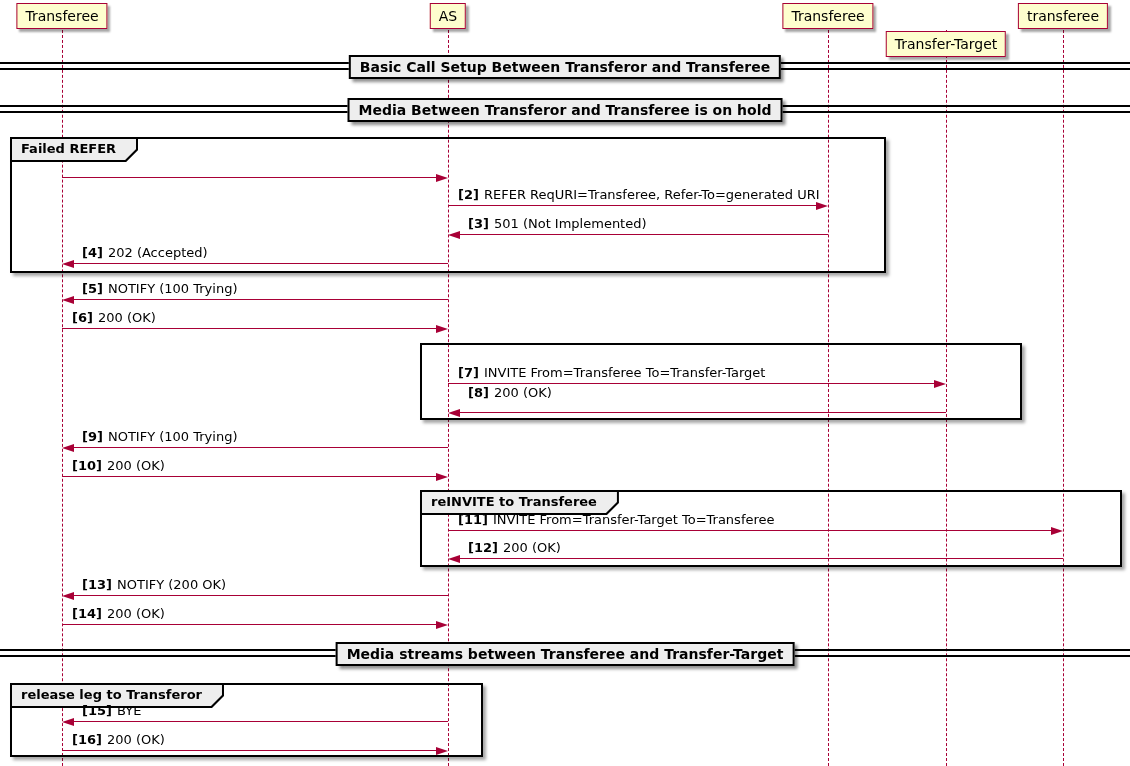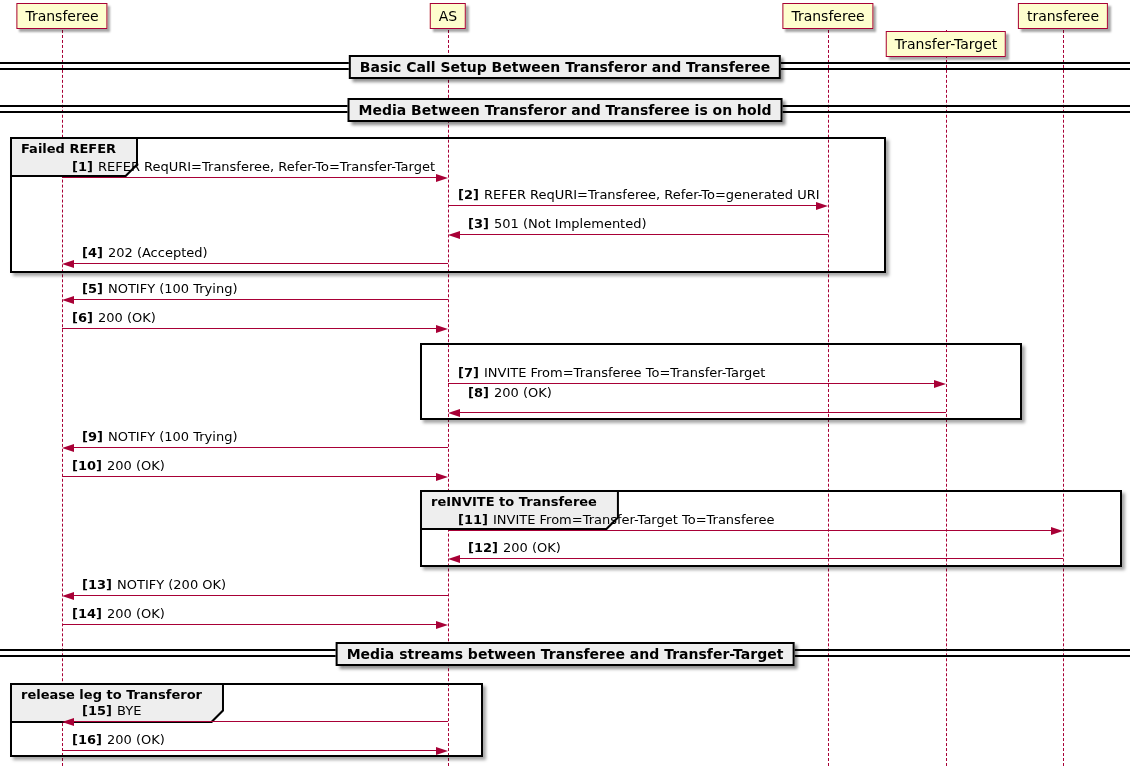--- a/index.html
+++ b/index.html
@@ -33,21 +33,21 @@
     box-shadow:3px 3px 3px rgba(0,0,0,0.35);z-index:2;
   }
   .ghead{
     position:absolute;background:#000;z-index:3;
     padding:0 2px 2px 0;
     clip-path:polygon(0 0,100% 0,100% calc(100% - 12px),calc(100% - 12px) 100%,0 100%);
   }
   .gheadin{
     background:var(--hfill);
     clip-path:polygon(0 0,100% 0,100% calc(100% - 11px),calc(100% - 11px) 100%,0 100%);
-    font-weight:bold;font-size:13px;line-height:20px;padding:0 20px 16px 9px;white-space:nowrap;
+    font-weight:bold;font-size:13px;line-height:20px;padding:0 20px 1px 9px;white-space:nowrap;
   }
   .mline{
     position:absolute;height:0;border-top:1px solid var(--accent);z-index:4;
   }
   .ahead{position:absolute;width:0;height:0;z-index:4;}
   .ahead.r{border-top:4px solid transparent;border-bottom:4px solid transparent;border-left:12px solid var(--accent);}
   .ahead.l{border-top:4px solid transparent;border-bottom:4px solid transparent;border-right:12px solid var(--accent);}
   .mtext{
     position:absolute;font-size:13px;line-height:15px;white-space:nowrap;z-index:4;
   }
@@ -85,21 +85,20 @@
     <div class="group" style="left: 420px; top: 490px; width: 702px; height: 77px;"></div>
     <div class="ghead" style="left: 422px; top: 492px;">
       <div class="gheadin">reINVITE to Transferee</div>
     </div>
     <div class="group" style="left: 10px; top: 683px; width: 473px; height: 74px;"></div>
     <div class="ghead" style="left: 12px; top: 685px;">
       <div class="gheadin">release leg to Transferor</div>
     </div>
     <div class="mline" style="left: 62px; width: 376px; top: 177px;"></div>
     <div class="ahead r" style="top: 174px; left: 436px;"></div>
-    <div class="mtext" style="top: 159px; left: 72px;"><span class="seq">[1]</span><span class="body">REFER ReqURI=Transferee, Refer-To=Transfer-Target</span></div>
     <div class="mline" style="left: 448px; width: 370px; top: 205px;"></div>
     <div class="ahead r" style="top: 202px; left: 816px;"></div>
     <div class="mtext" style="top: 187px; left: 458px;"><span class="seq">[2]</span><span class="body">REFER ReqURI=Transferee, Refer-To=generated URI</span></div>
     <div class="mline" style="left: 458px; width: 370px; top: 234px;"></div>
     <div class="ahead l" style="top: 231px; left: 448px;"></div>
     <div class="mtext" style="top: 216px; left: 468px;"><span class="seq">[3]</span><span class="body">501 (Not Implemented)</span></div>
     <div class="mline" style="left: 72px; width: 376px; top: 263px;"></div>
     <div class="ahead l" style="top: 260px; left: 62px;"></div>
     <div class="mtext" style="top: 245px; left: 82px;"><span class="seq">[4]</span><span class="body">202 (Accepted)</span></div>
     <div class="mline" style="left: 72px; width: 376px; top: 299px;"></div>

